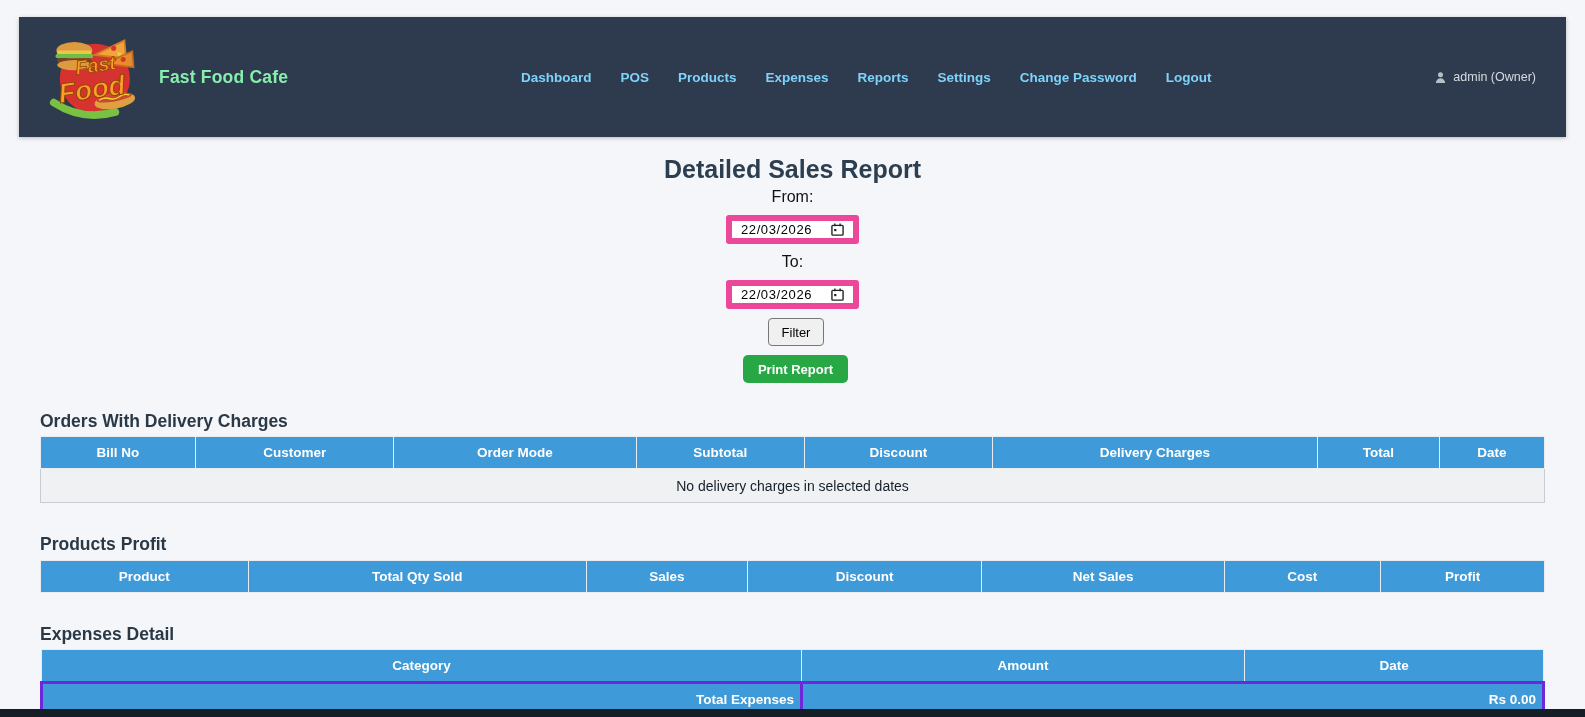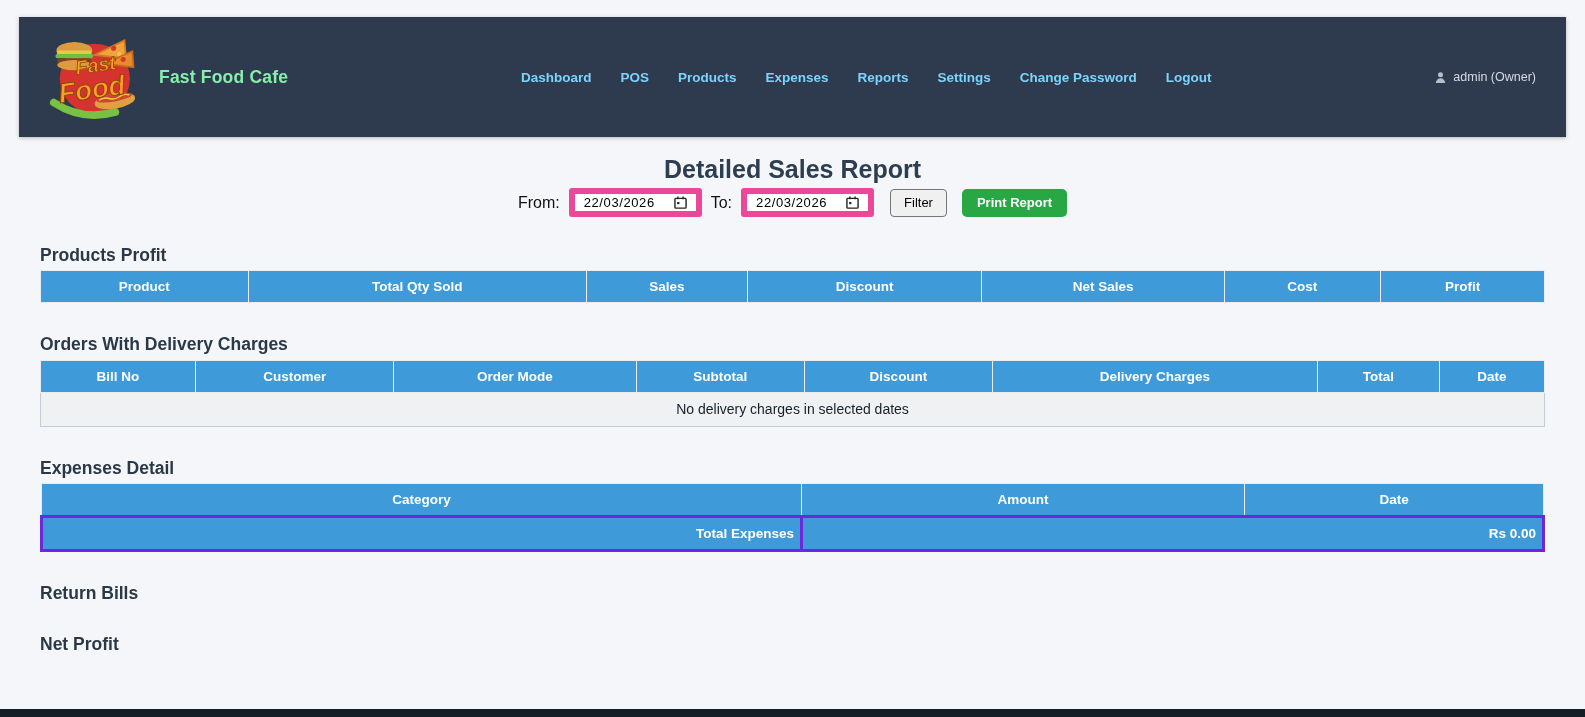--- a/index.html
+++ b/index.html
@@ -48,20 +48,21 @@
     font-weight: bold;
     color: #2c3e50;
     margin: 18px 0 4px 0;
   }
   .filter-row {
     display: flex;
     justify-content: center;
     align-items: center;
     gap: 9px;
     margin-top: 2px;
+    flex-direction: column;
   }
   .filter-row .lbl { font-size: 16px; color: #111; }
   .date-input {
     width: 133px; height: 29px;
     background: #ffffff;
     border: 6px solid #ec4899;
     border-radius: 3px;
     display: inline-flex;
     align-items: center;
     justify-content: space-between;
@@ -237,46 +238,20 @@
           <line x1="9.8" y1="0.6" x2="9.8" y2="3.6" stroke="#222" stroke-width="1.5"></line>
           <rect x="3.4" y="6.4" width="2.4" height="2.4" fill="#222"></rect>
         </svg>
       </span>
     </span>
     <button class="btn-filter">Filter</button>
     <button class="btn-print">Print Report</button>
   </div>
 
   <section class="section">
-    <h2>Products Profit</h2>
-    <table class="report-table">
-      <colgroup>
-        <col style="width:13.8%">
-          <col style="width:22.5%">
-          <col style="width:10.7%">
-        <col style="width:15.6%">
-          <col style="width:16.1%">
-          <col style="width:10.4%">
-          <col style="width:10.9%">
-      </colgroup>
-      <thead>
-        <tr>
-            <th>Product</th>
-            <th>Total Qty Sold</th>
-            <th>Sales</th>
-            <th>Discount</th>
-            <th>Net Sales</th>
-            <th>Cost</th>
-            <th>Profit</th>
-          </tr>
-      </thead>
-    </table>
-  </section>
-
-  <section class="section">
     <h2>Orders With Delivery Charges</h2>
     <table class="report-table">
       <colgroup>
         <col style="width:10.3%">
           <col style="width:13.2%">
           <col style="width:16.1%">
           <col style="width:11.2%">
         <col style="width:12.5%">
           <col style="width:21.6%">
           <col style="width:8.1%">
@@ -296,20 +271,46 @@
       </thead>
       <tbody>
         <tr>
           <td class="empty-cell" colspan="8">No delivery charges in selected dates</td>
         </tr>
       </tbody>
     </table>
   </section>
 
   <section class="section">
+    <h2>Products Profit</h2>
+    <table class="report-table">
+      <colgroup>
+        <col style="width:13.8%">
+          <col style="width:22.5%">
+          <col style="width:10.7%">
+        <col style="width:15.6%">
+          <col style="width:16.1%">
+          <col style="width:10.4%">
+          <col style="width:10.9%">
+      </colgroup>
+      <thead>
+        <tr>
+            <th>Product</th>
+            <th>Total Qty Sold</th>
+            <th>Sales</th>
+            <th>Discount</th>
+            <th>Net Sales</th>
+            <th>Cost</th>
+            <th>Profit</th>
+          </tr>
+      </thead>
+    </table>
+  </section>
+
+  <section class="section">
     <h2>Expenses Detail</h2>
     <table class="report-table">
       <colgroup>
         <col style="width:50.6%">
           <col style="width:29.5%">
           <col style="width:19.9%">
       </colgroup>
       <thead>
         <tr>
             <th>Category</th>

